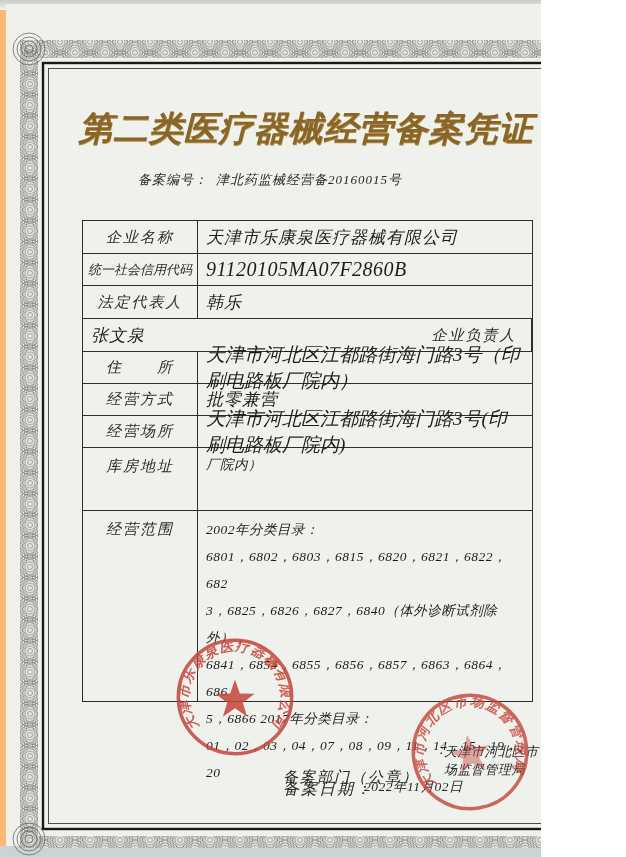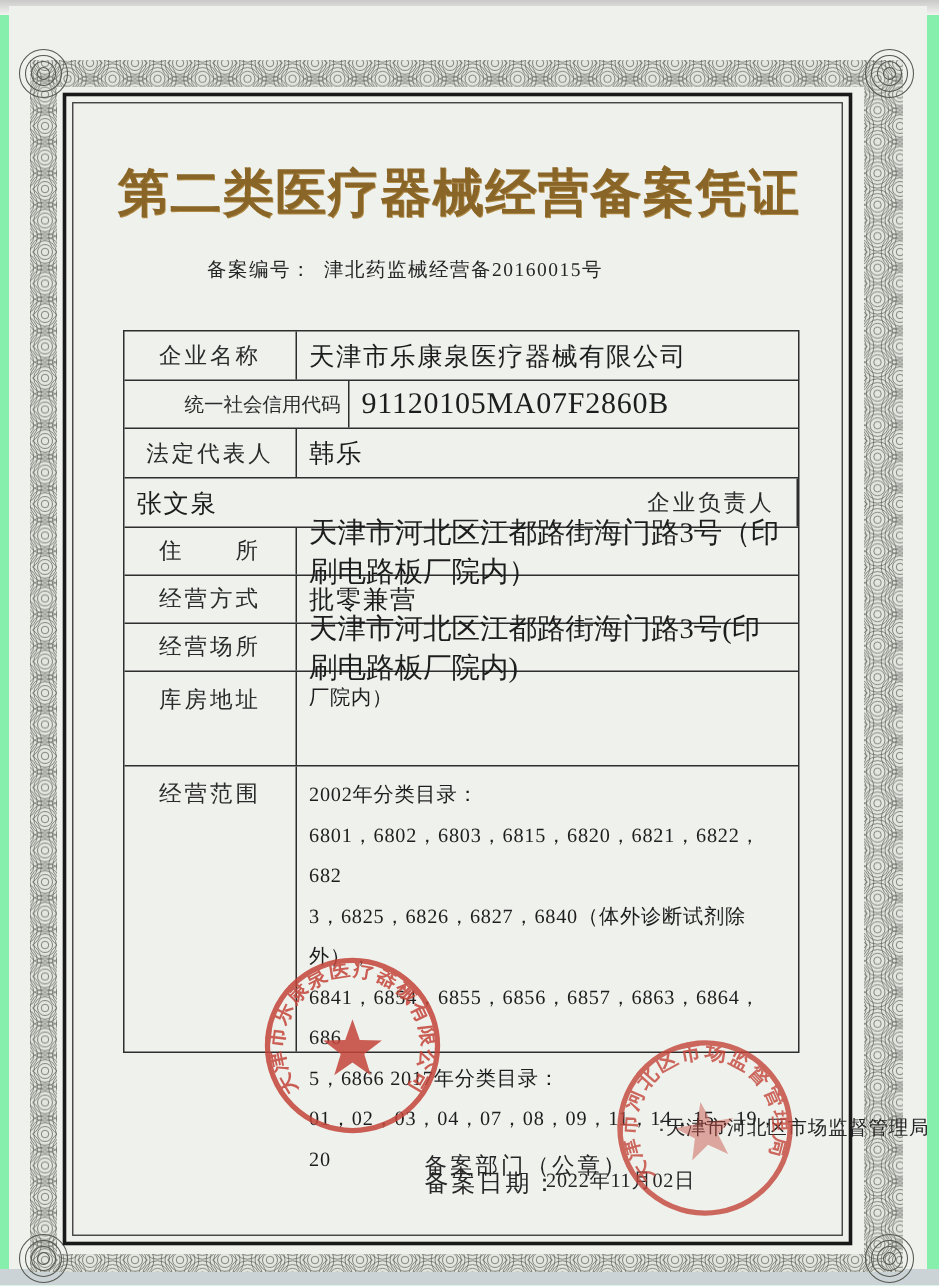--- a/index.html
+++ b/index.html
@@ -1,20 +1,21 @@
 <!DOCTYPE html>
 <html><head>
 <meta charset="utf-8">
 <style>
   html,body{margin:0;padding:0;background:#ffffff;}
   .page{
-    position:relative;width:626px;height:857px;overflow:hidden;
-    background:#86efac;
+    position:relative;width:541px;height:857px;overflow:hidden;
+    background:#fdba74;
     font-family:"Liberation Serif","DejaVu Serif",serif;
     color:#262626;
+    font-style:italic;
   }
   .paper{position:absolute;left:6px;top:4px;width:612px;height:842px;background:#eff1ec;}
   .top-shadow{position:absolute;left:0;top:0;width:626px;height:10px;
     background:linear-gradient(#c9c9c7,#f2f2f0);}
   .bottom-strip{position:absolute;left:0;top:846px;width:626px;height:11px;background:#ccd3d7;}
   .border-svg{position:absolute;left:0;top:0;z-index:1;}
   .title{
     position:absolute;left:43px;top:106px;width:526px;text-align:center;
     font-size:34px;font-weight:bold;letter-spacing:1px;color:#8a6528;z-index:2;
     text-shadow:0.5px 0.5px 0 #b08c47;
@@ -25,21 +26,21 @@
     position:absolute;left:82px;top:220px;width:451px;z-index:2;
     border:1px solid #2e2e2e;box-sizing:border-box;background:transparent;
   }
   .row{display:flex;border-top:1px solid #2e2e2e;box-sizing:border-box;}
   .row:first-child{border-top:none;}
   .cell{box-sizing:border-box;}
   .lcell{
     width:115px;border-right:1px solid #2e2e2e;display:flex;align-items:center;
     justify-content:center;font-size:15px;letter-spacing:2px;color:#2b2b2b;text-align:center;
   }
-  .lcell.small{font-size:13px;letter-spacing:0;margin-left:35px;}
+  .lcell.small{font-size:13px;letter-spacing:0;}
   .lcell.top{align-items:flex-start;padding-top:9px;}
   .vcell{flex:1;display:flex;align-items:center;padding:2px 8px;color:#1d1d1d;}
   .vcell.top{align-items:flex-start;padding-top:5px;}
   .vcell.block{display:block;}
   .v-lg{font-size:17px;letter-spacing:1px;}
   .v-md{font-size:20px;letter-spacing:0.5px;}
   .v-sm{font-size:19px;letter-spacing:0;}
   .v-wrap{font-size:14px;line-height:23px;letter-spacing:0.5px;}
   .scope-line{display:block;font-size:13.5px;line-height:27px;letter-spacing:0.5px;}
   .footer-dept-label{position:absolute;left:283px;top:768px;font-size:15px;letter-spacing:2px;z-index:2;}

